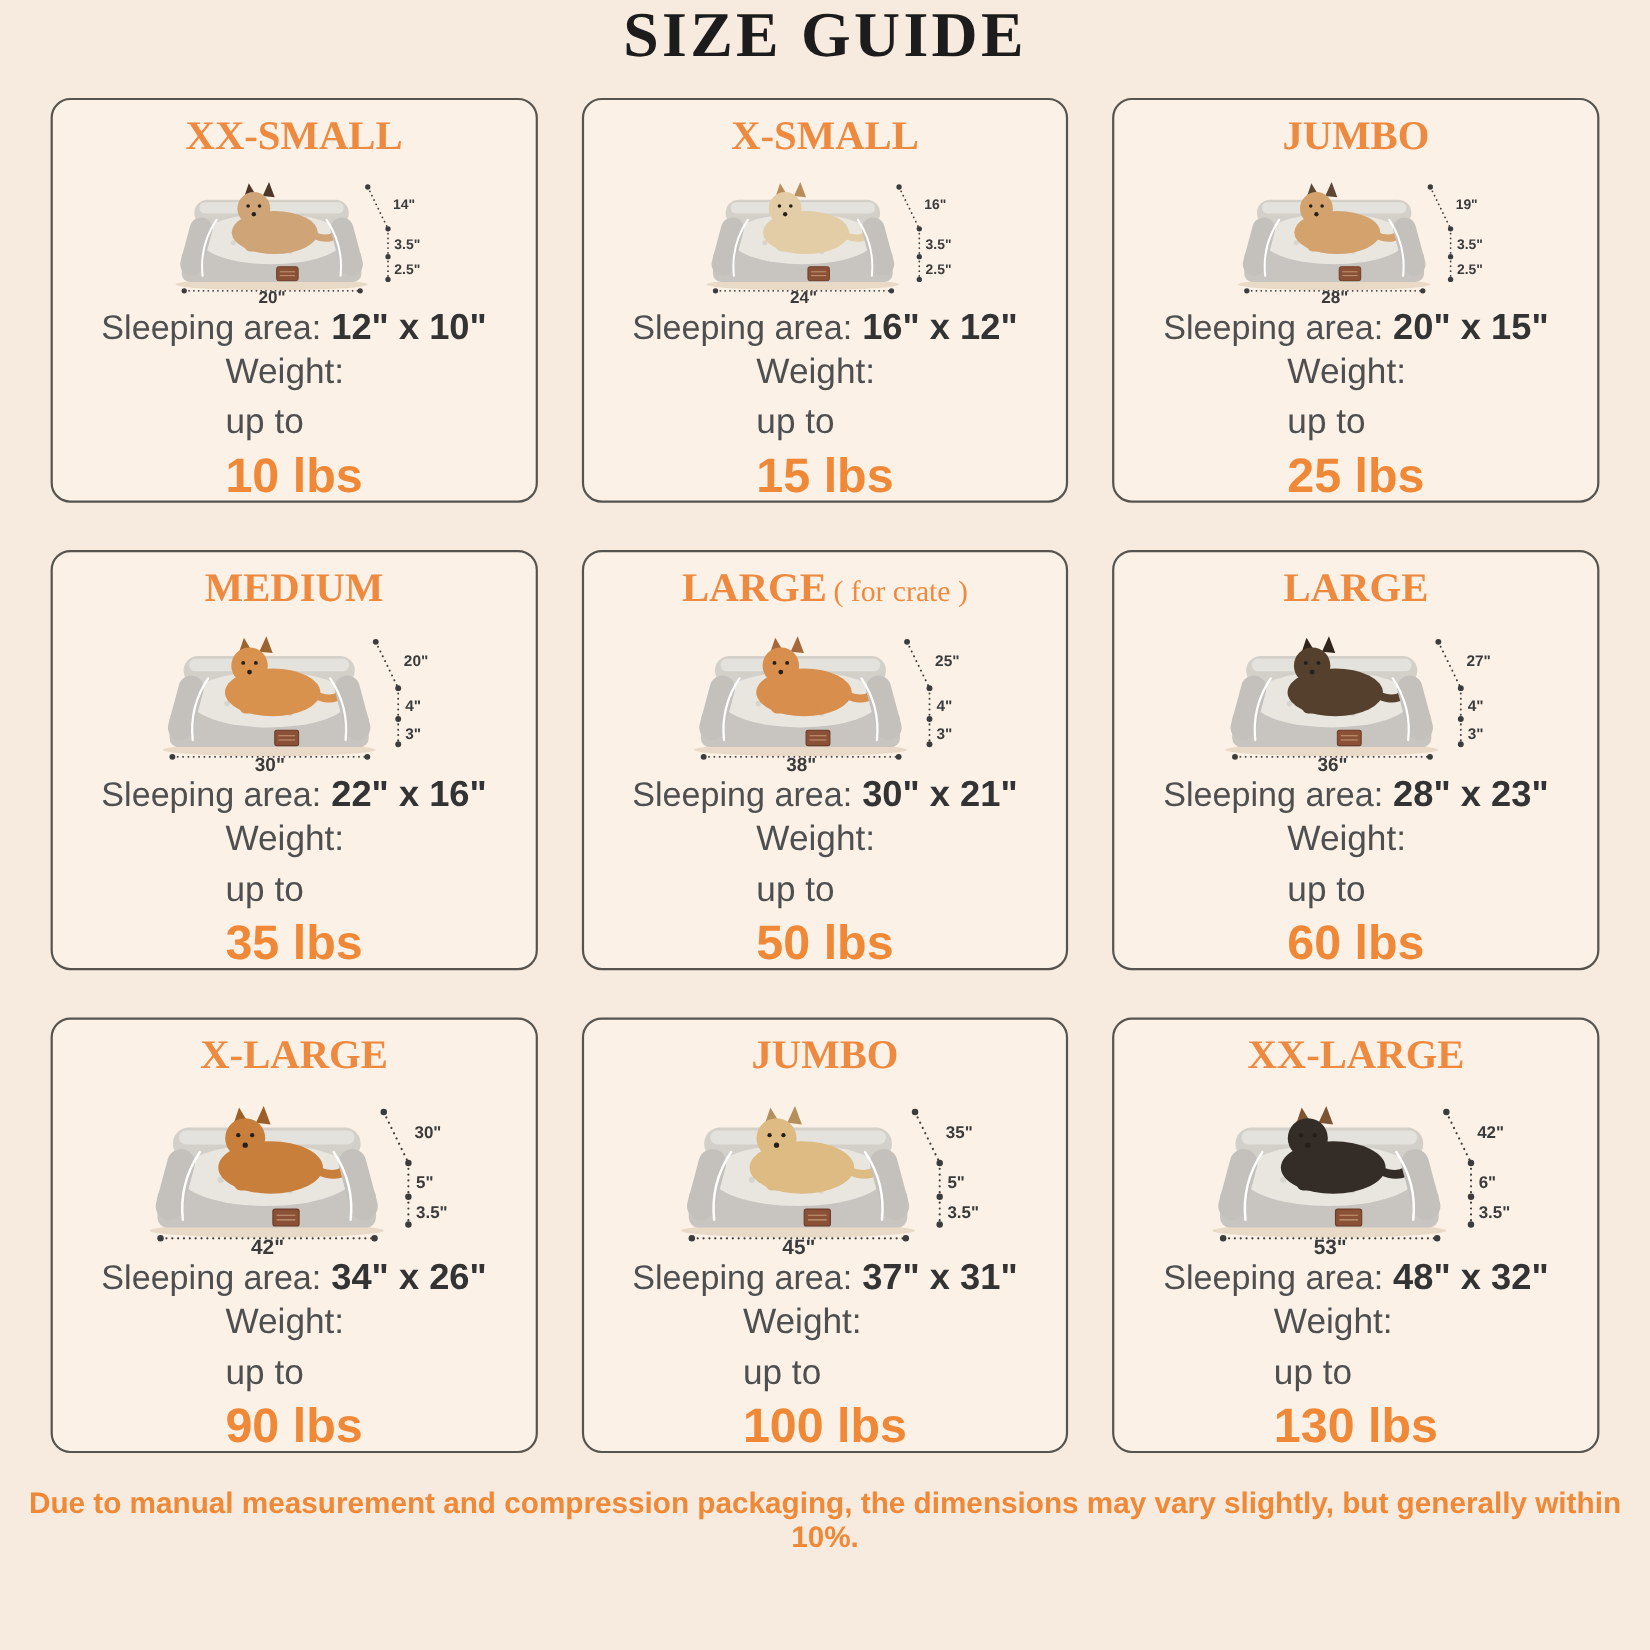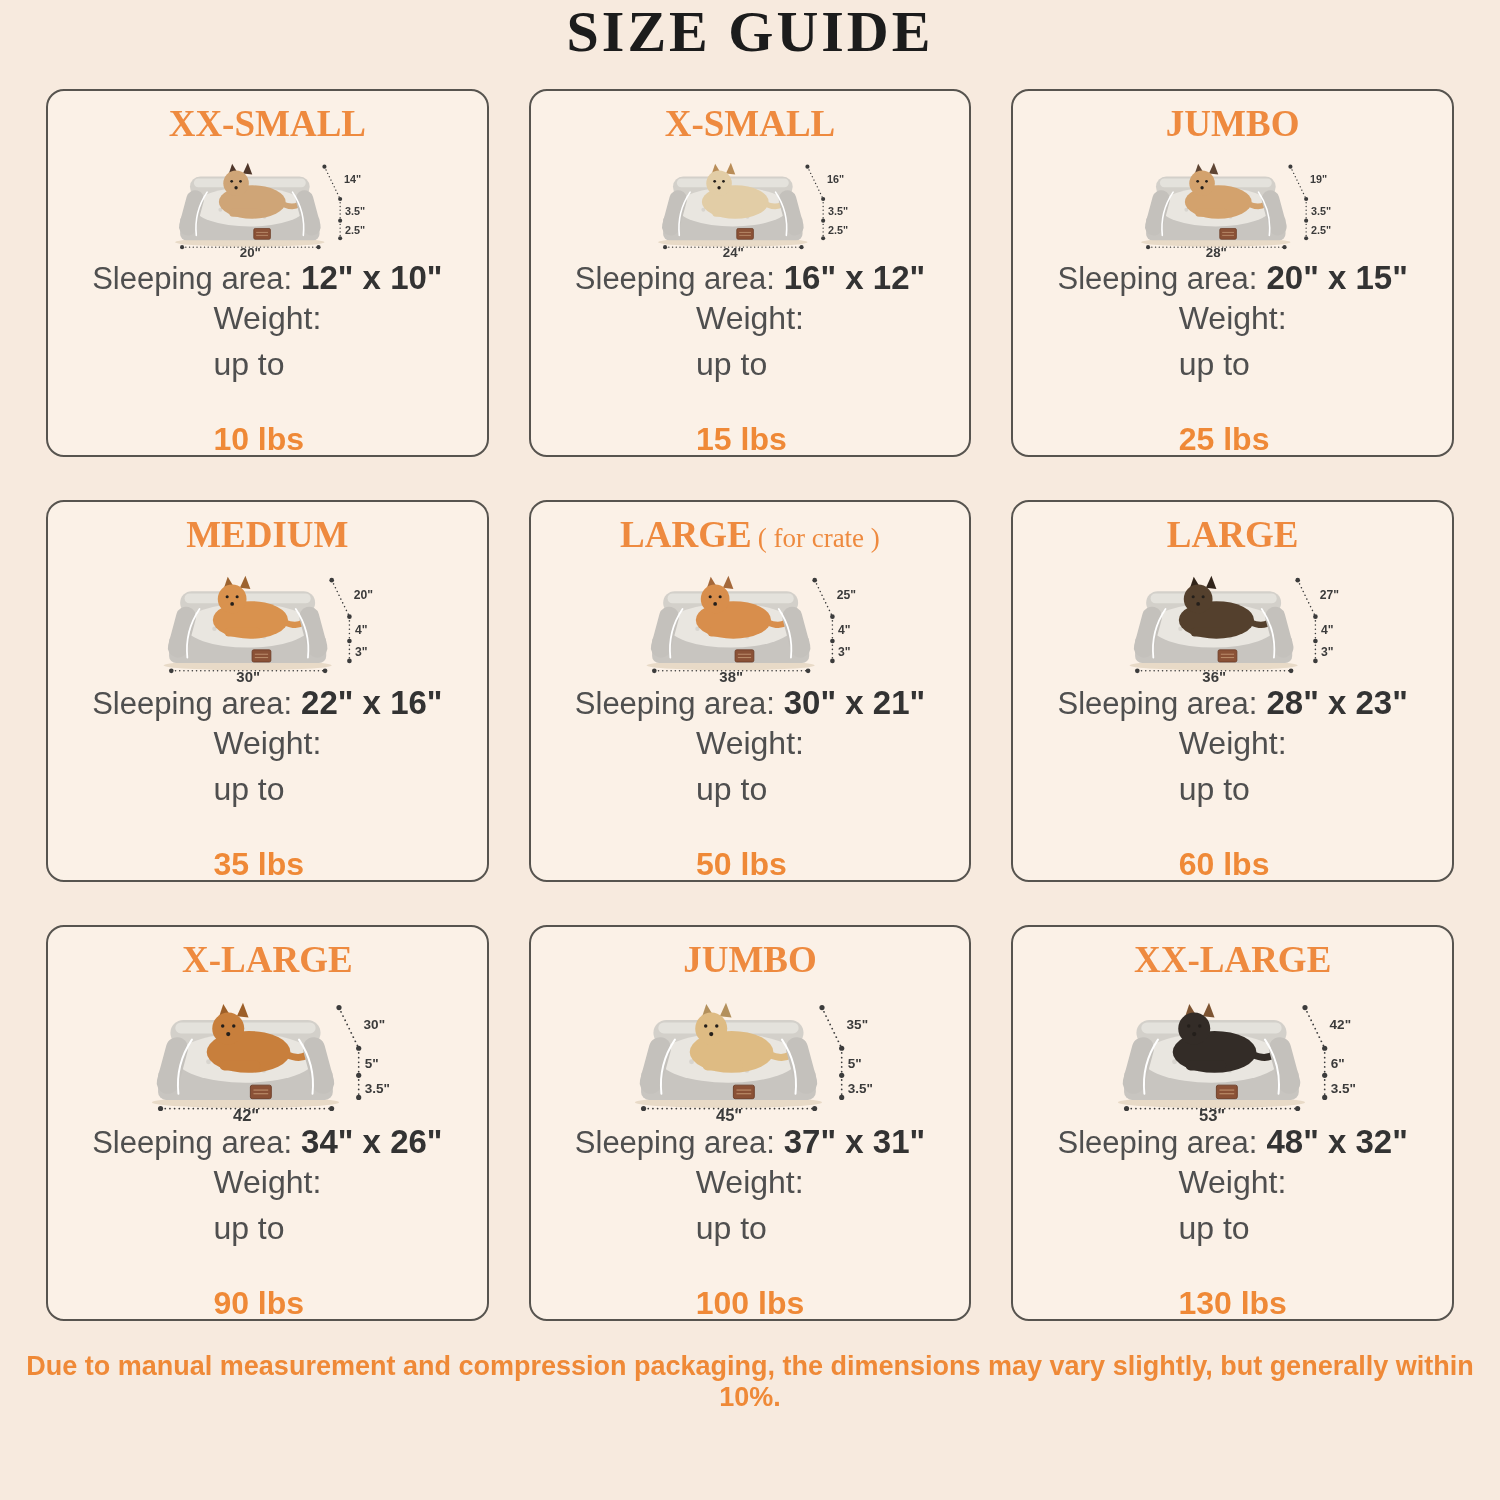--- a/index.html
+++ b/index.html
@@ -90,21 +90,21 @@
   .eye { fill: #241f1b; }
   .sleep-line, .weight-line {
     display: flex;
     align-items: baseline;
     gap: 9px;
     white-space: nowrap;
   }
   .sleep-line { margin-top: 1px; font-size: 31px; color: #4f4f4f; }
   .sleep-line .val { font-weight: 700; font-size: 33px; color: #333333; }
   .weight-line { margin-top: 3px; font-size: 32px; color: #4f4f4f; flex-direction: column; }
-  .weight-line .wval { font-weight: 700; font-size: 32px; color: #ef8937; line-height: 1; margin-top: 31px; }
+  .weight-line .wval { font-weight: 700; font-size: 44px; color: #ef8937; line-height: 1; }
   .footnote {
     margin-top: 30px;
     text-align: center;
     font-size: 27px;
     font-weight: 700;
     color: #ef8937;
   }
 </style>
 </head>
 <body>

